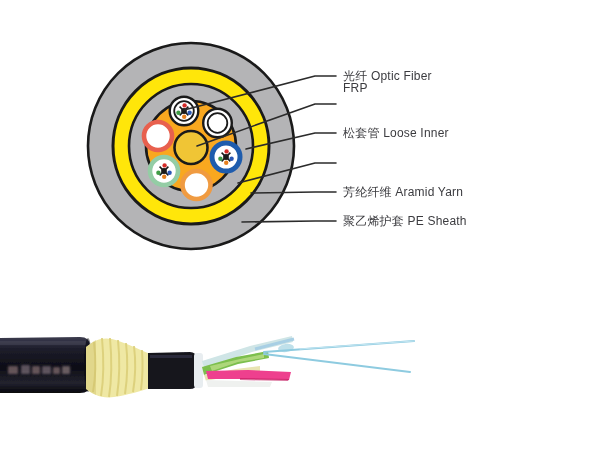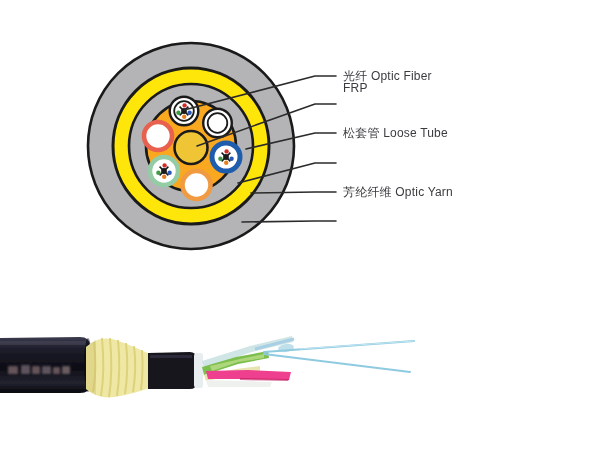--- a/index.html
+++ b/index.html
@@ -136,15 +136,16 @@
       <g fill="none" stroke-linecap="round">
         <polyline points="264,352 414,341" stroke-width="2" stroke="#8ecbe0"></polyline>
         <polyline points="300,349 414,341" stroke="#c4e6f2" stroke-width="1"></polyline>
         <polyline points="264,354 410,372" stroke-width="2" stroke="#8ecbe0"></polyline>
       </g>
     </g>
   </svg>
 
   <div class="label" style="top:76px">光纤 Optic Fiber</div>
   <div class="label" style="top:88px">FRP</div>
-  <div class="label" style="top:133px">松套管 Loose Tube</div>
-  <div class="label" style="top:192px">芳纶纤维 Optic Yarn</div>
+  <div class="label" style="top:133px">松套管 Loose Inner</div>
+  <div class="label" style="top:192px">芳纶纤维 Aramid Yarn</div>
+  <div class="label" style="top:221px">聚乙烯护套 PE Sheath</div>
 </div>
 
 </body></html>

